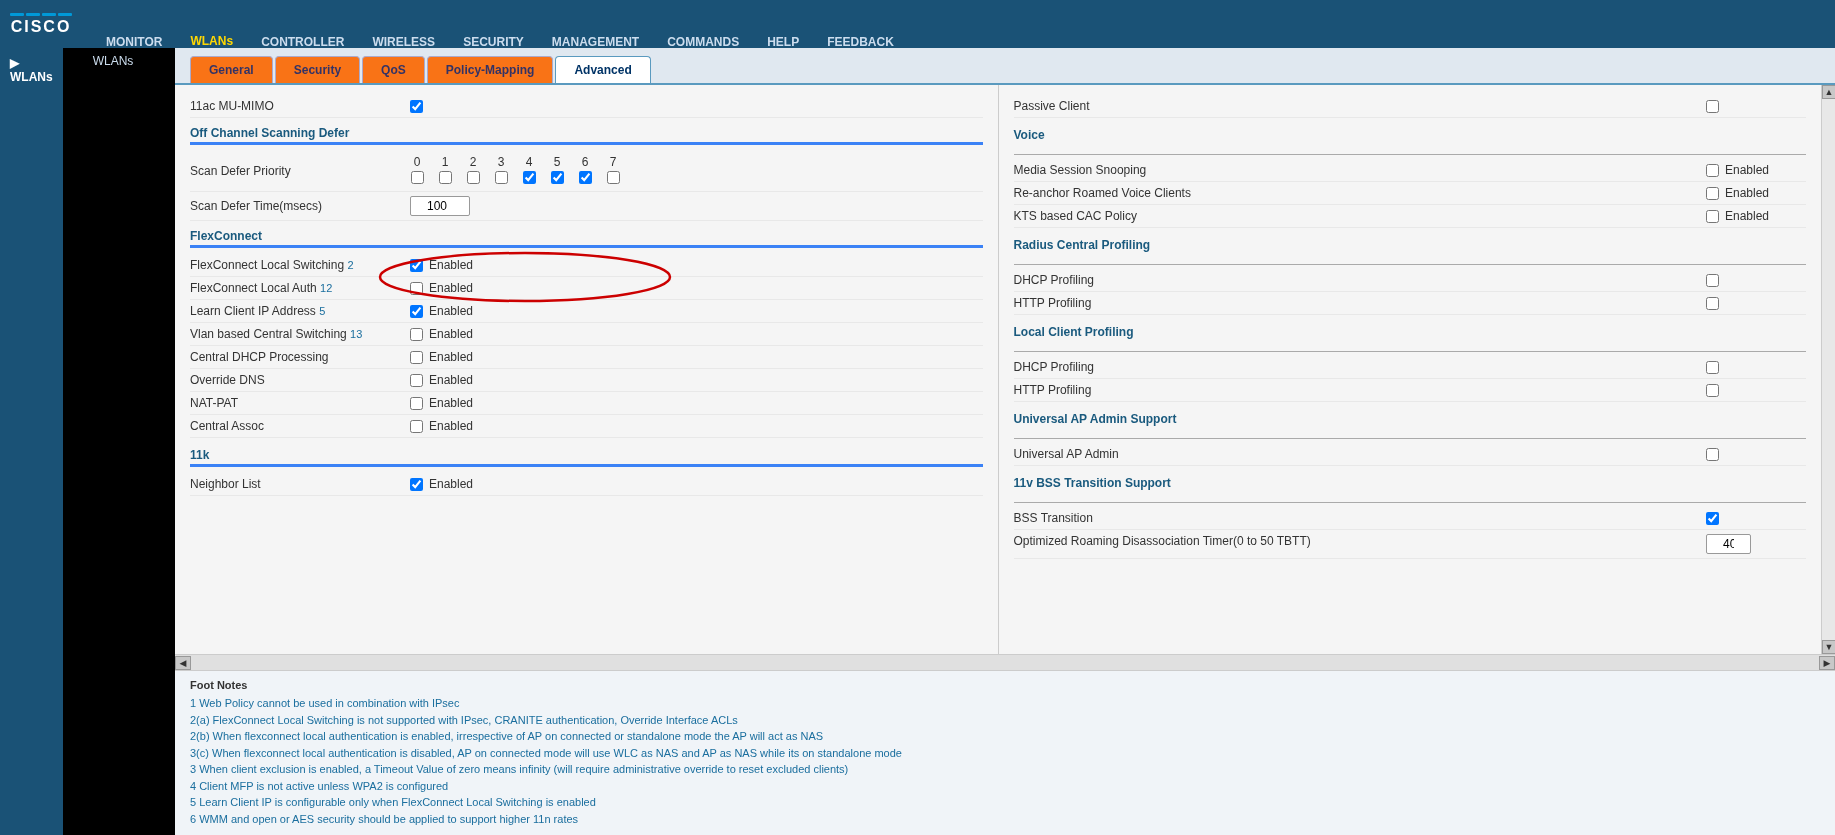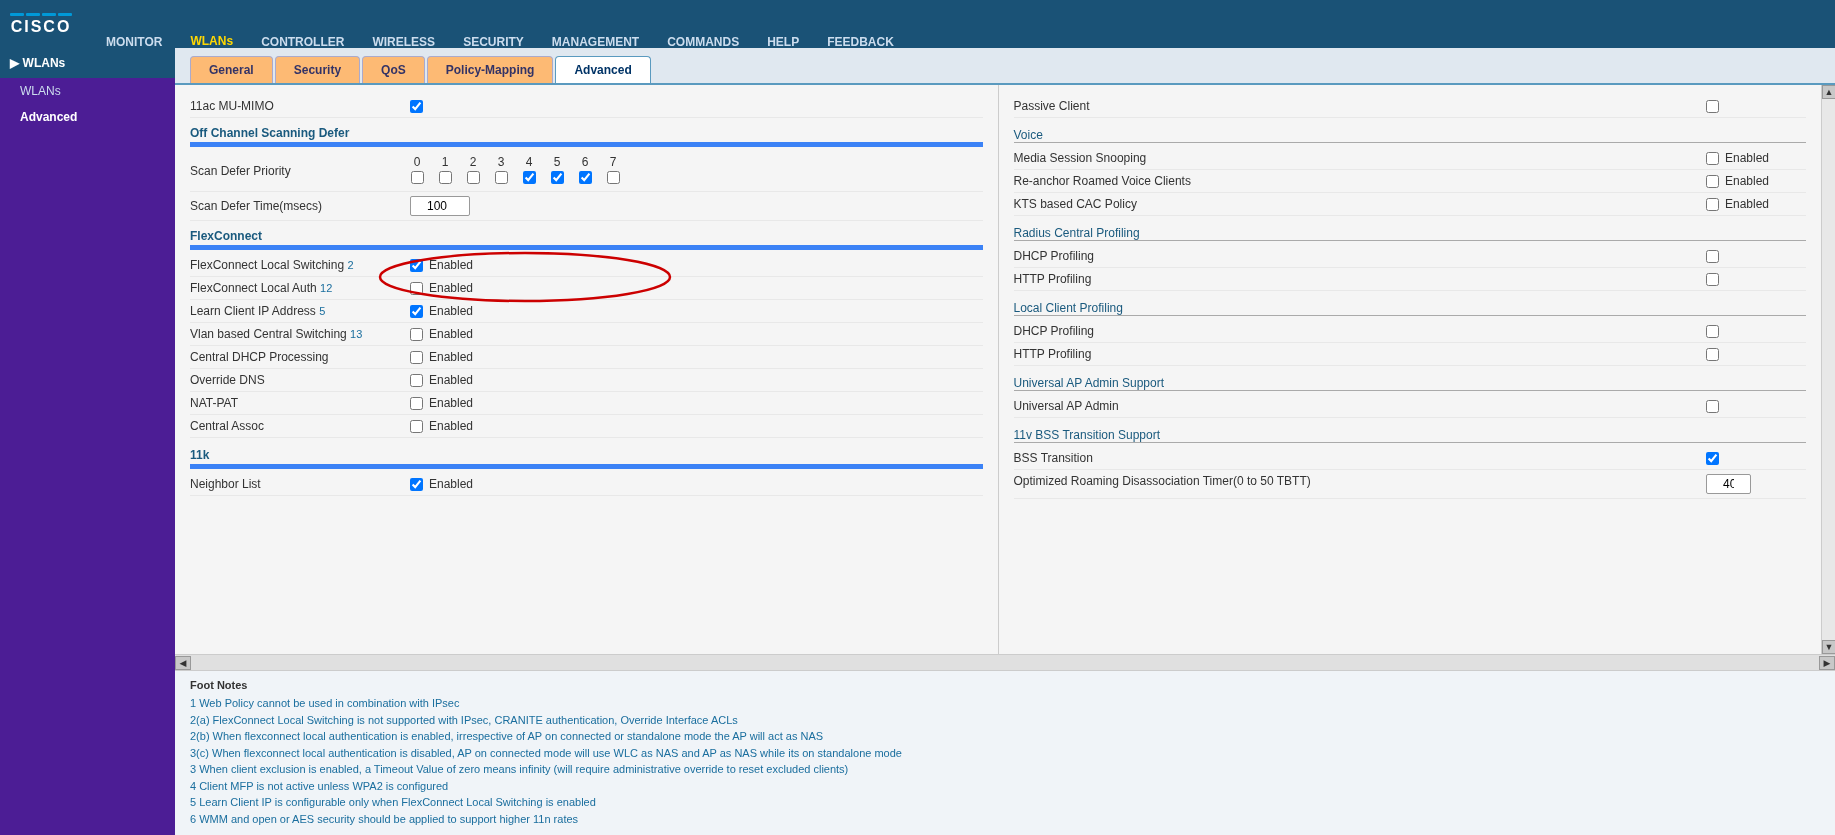--- a/index.html
+++ b/index.html
@@ -26,22 +26,22 @@
       height: 48px; display: flex; align-items: center; cursor: pointer;
       text-decoration: none; border-bottom: none;
     }
     .nav-item.active { color: #ffd700; border-bottom: 3px solid #ffd700; }
 
     
     #page-wrapper { display: flex; height: calc(100vh - 48px); overflow: hidden; }
 
     
     #sidebar {
-      width: 175px; background: #4c1d95; flex-shrink: 0;
-      display: flex; flex-direction: column;
+      width: 175px; background: #000000; flex-shrink: 0;
+      display: flex; flex-direction: row; gap: 10px;
     }
     .sidebar-section-header {
       background: #1a5276; color: white; font-size: 12px; font-weight: bold;
       padding: 8px 10px; cursor: pointer;
     }
     .sidebar-item {
       color: #cde; font-size: 12px; padding: 6px 20px;
       cursor: pointer;
     }
     .sidebar-item.active { color: white; font-weight: bold; }
@@ -67,42 +67,42 @@
 
     
     #tabs-row {
       background: #e0e8f0; padding: 8px 15px 0;
       border-bottom: 2px solid #5a9abf;
       display: flex; gap: 2px;
     }
     .tab {
       padding: 6px 18px; font-size: 12px; font-weight: bold;
       border: 1px solid #aac; border-bottom: none; border-radius: 4px 4px 0 0;
-      background: #fdba74; color: #336; cursor: pointer;
+      background: #f97316; color: #336; cursor: pointer;
     }
     .tab.active { background: white; color: #003366; border-color: #5a9abf; }
 
     
     #content-area {
       display: flex; flex: 1; overflow: hidden;
     }
     #left-panel {
       flex: 1; padding: 10px 15px; overflow-y: auto; border-right: 1px solid #ccc;
     }
     #right-panel {
       flex: 1; padding: 10px 15px; overflow-y: auto;
     }
 
     
     .section-header {
       color: #1a5a7e; font-size: 12px; font-weight: bold;
       margin: 8px 0 4px; padding-bottom: 2px;
     }
     .section-divider {
-      border-bottom: 5px solid #3b82f6; 
+      border-bottom: 3px solid #3b82f6; margin-bottom: 6px;
     }
 
     
     .form-row {
       display: flex; align-items: center; padding: 4px 0;
       border-bottom: 1px solid #e8e8e8;
     }
     .form-label {
       min-width: 220px; color: #333; font-size: 12px; padding-right: 10px;
     }
@@ -133,22 +133,22 @@
     .footer-note { color: #1a6e9e; line-height: 1.5; }
 
     
     #h-scroll-area {
       background: #e0e0e0; height: 16px; border-top: 1px solid #ccc;
       display: flex; align-items: center;
     }
 
     
     .right-section-header {
-      color: #1a5a7e; font-size: 12px; font-weight: normal;
-      margin: 10px 0 4px; padding-bottom: 0;
+      color: #1a5a7e; font-size: 12px; font-weight: bold;
+      margin: 10px 0 4px; padding-bottom: 12px;
       border-bottom: 1px solid #aaa;
     }
     .right-form-row {
       display: flex; padding: 4px 0;
       border-bottom: 1px solid #e8e8e8;
     }
     .right-form-label { flex: 1; color: #333; font-size: 12px; }
     .right-form-value { display: flex; align-items: center; gap: 6px; min-width: 100px; }
 
     

